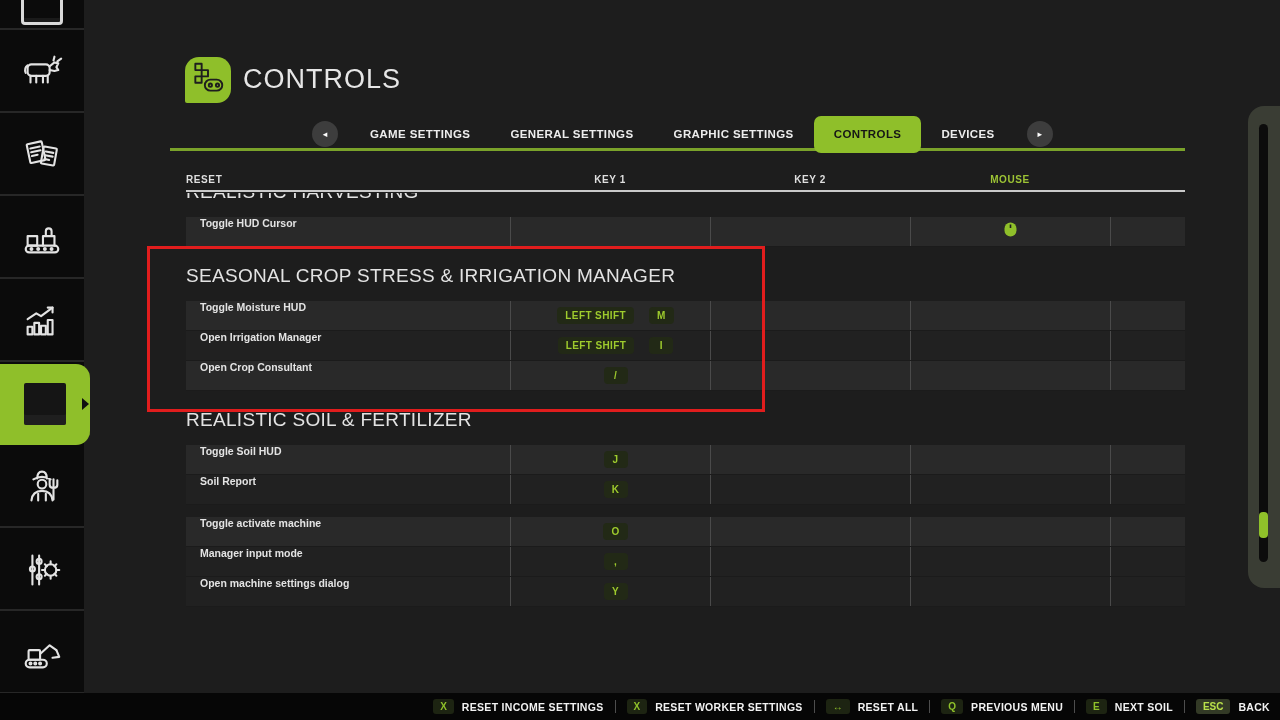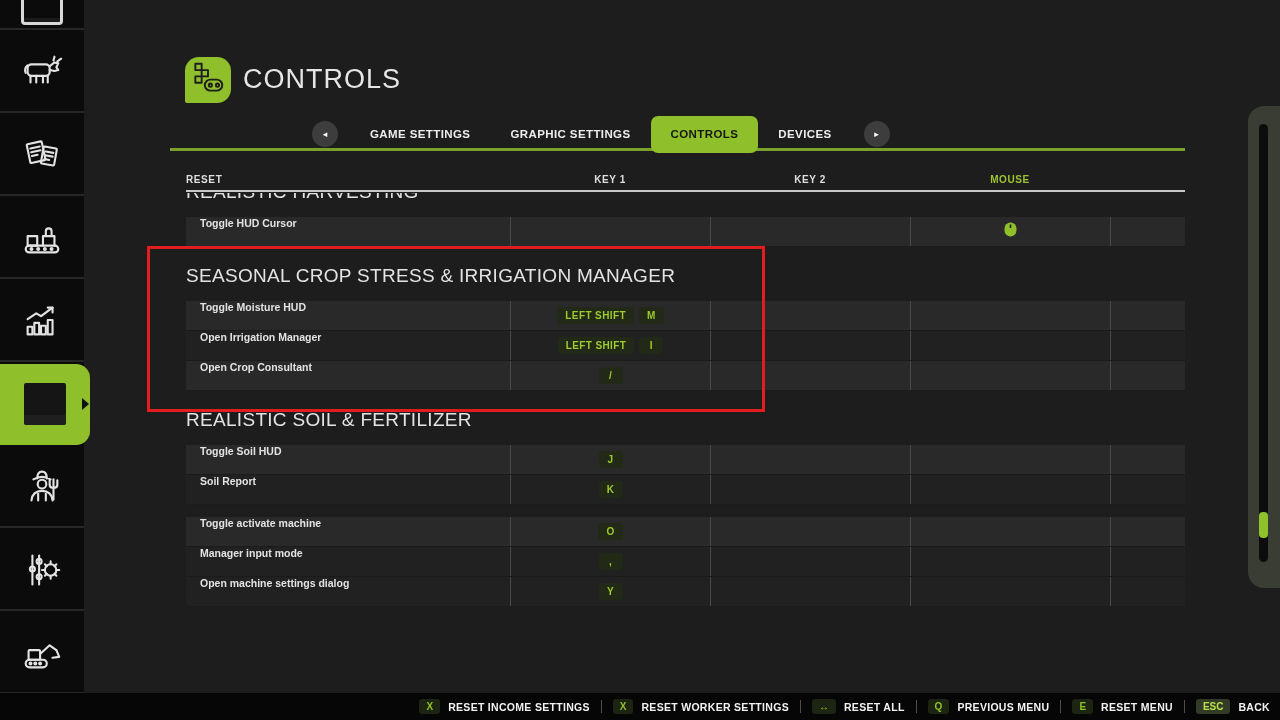--- a/index.html
+++ b/index.html
@@ -71,21 +71,21 @@
     height:30px; display:flex; align-items:flex-start; background:#292929;
     border-bottom:1px solid #1b1b1b; box-sizing:border-box;
   }
   .row.alt { background:#212121; }
   .cell-action { width:324px; padding-left:14px; font-size:10.5px; font-weight:bold; color:#e3e3e3; box-sizing:border-box; }
   .cell { width:200px; height:100%; display:flex; align-items:center; justify-content:center; gap:5px;
     border-left:1px solid #4a4a4a; box-sizing:border-box; }
   .cell-extra { width:74px; height:100%; border-left:1px solid #4a4a4a; box-sizing:border-box; }
   .key-badge {
     background:#222916; color:#9ecb2d; font-size:10px; font-weight:bold;
-    padding:3px 8px; border-radius:4px; letter-spacing:0.4px; min-width:8px; text-align:center;
+    padding:3px 8px; border-radius:4px; letter-spacing:0.4px; min-width:8px; text-align:center;margin-left:10px;
   }
 
   
   .highlight-box { position:absolute; left:147px; top:246px; width:612px; height:160px;
     border:3px solid #e11d1d; z-index:6; pointer-events:none; }
 
   
   .scroll-panel { position:absolute; left:1248px; top:106px; width:32px; height:482px;
     background:#3a3d34; border-radius:16px 0 0 16px; }
   .scroll-track { position:absolute; left:1259px; top:124px; width:9px; height:438px; background:#0c0c0c; border-radius:5px; }
@@ -214,20 +214,21 @@
     <circle cx="27" cy="33" r="2"></circle>
         <circle cx="36" cy="33" r="2"></circle>
       </svg></span>
 </div>
 <div class="app-title">CONTROLS</div>
 
 <div class="tab-underline"></div>
 <div class="tabbar" id="tabbar">
     <div class="tab-circle">◂</div>
     <div class="tab">GAME SETTINGS</div>
+    <div class="tab">GENERAL SETTINGS</div>
     <div class="tab">GRAPHIC SETTINGS</div>
     <div class="tab active">CONTROLS</div>
     <div class="tab">DEVICES</div>
     <div class="tab-circle">▸</div>
   </div>
 
 <div class="th th-action">RESET</div>
 <div class="th th-center th-key1">KEY 1</div>
 <div class="th th-center th-key2">KEY 2</div>
 <div class="th th-center th-mouse">MOUSE</div>
@@ -357,20 +358,20 @@
       <span class="flabel">RESET ALL</span>
     </div>
     <div class="fsep"></div>
     <div class="fbtn">
       <span class="fkey">Q</span>
       <span class="flabel">PREVIOUS MENU</span>
     </div>
     <div class="fsep"></div>
     <div class="fbtn">
       <span class="fkey">E</span>
-      <span class="flabel">RESET MENU</span>
+      <span class="flabel">NEXT SOIL</span>
     </div>
     <div class="fsep"></div>
     <div class="fbtn">
       <span class="fkey wide">ESC</span>
       <span class="flabel">BACK</span>
     </div>
   </div>
 
 </body></html>

